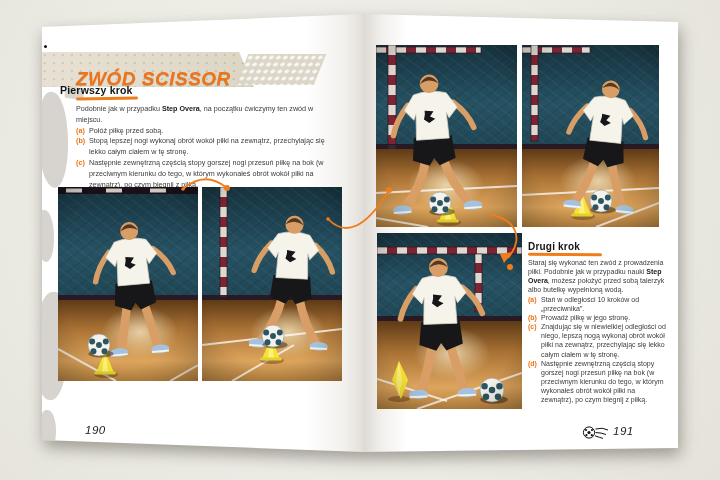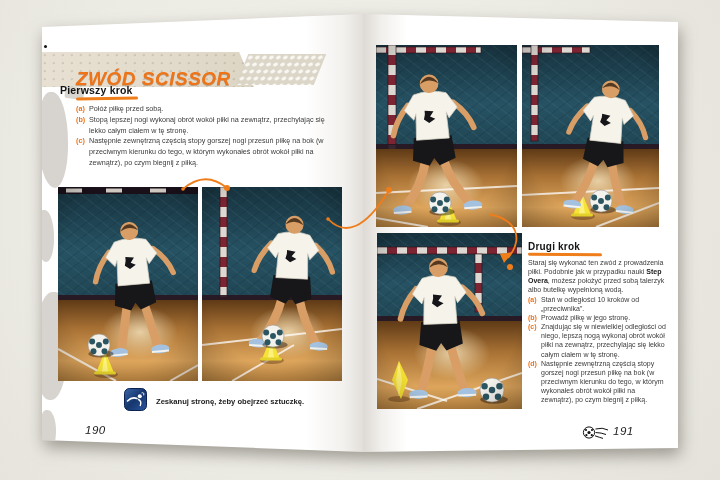--- a/index.html
+++ b/index.html
@@ -84,20 +84,21 @@
           <div class="banner-speck"></div>
         </div>
       <div class="halftone"></div>
       <h1 class="page-title">ZWÓD SCISSOR</h1>
 
       <div class="smudge"></div>
       <div class="krok-head" style="left:18px;top:70px;position:absolute;">Pierwszy krok</div>
       <div class="brush" style="left:34px;top:83px;width:62px;transform:rotate(-1deg);"></div>
 
       <div class="body-text" style="left:34px;top:90px;width:264px;">
+        <div id="intro-left"><span>Podobnie jak w przypadku </span><b>Step Overa</b><span>, na początku ćwiczymy ten zwód w miejscu.</span></div>
         <div id="steps-left">
             <div class="step">
               <span class="step-label">(a)</span>
               <span class="step-text">Połóż piłkę przed sobą.</span>
             </div>
             <div class="step">
               <span class="step-label">(b)</span>
               <span class="step-text">Stopą lepszej nogi wykonaj obrót wokół piłki na zewnątrz, przechylając się lekko całym ciałem w tę stronę.</span>
             </div>
             <div class="step">
@@ -260,37 +261,20 @@
               <circle cx="0" cy="0" r="2.97" fill="#2b5560"></circle>
               <circle cx="-6.82" cy="-3.52" r="2.97" fill="#2b5560"></circle>
               <circle cx="6.82" cy="-3.52" r="2.97" fill="#2b5560"></circle>
               <circle cx="5.5" cy="6.16" r="2.97" fill="#2b5560"></circle>
               <circle cx="-5.5" cy="6.16" r="2.97" fill="#2b5560"></circle>
             </g>
             <rect width="140" height="194" fill="url(#vig1)"></rect>
           </svg>
         </div>
 
-      <div class="scan-row">
-        <span id="scan-icon"><svg width="23" height="23" viewBox="0 0 23 23" xmlns="http://www.w3.org/2000/svg">
-    <defs>
-                <linearGradient id="appbg" x1="0" y1="0" x2="1" y2="1">
-      <stop offset="0" stop-color="#3a67a8"></stop>
-                  <stop offset=".5" stop-color="#16366e"></stop>
-                  <stop offset="1" stop-color="#2b57a0"></stop>
-    </linearGradient>
-              </defs>
-    <rect x=".5" y=".5" width="22" height="22" rx="5" fill="url(#appbg)" stroke="#0c2250" stroke-width="1"></rect>
-    <path d="M3.5,13 Q8,8.5 13,10.5" stroke="#ffffff" stroke-width="1.6" fill="none" stroke-linecap="round"></path>
-    <circle cx="15.8" cy="8.2" r="2" fill="#ffffff"></circle>
-    <path d="M14.5,11.5 q3.4,1.6 1.8,6" stroke="#ffffff" stroke-width="1.4" fill="none" stroke-linecap="round"></path>
-    <path d="M17.5,5 q3,-1.2 2.2,2.4" stroke="#e9eef8" stroke-width="1" fill="none"></path>
-  </svg></span>
-        <span class="scan-note">Zeskanuj stronę, żeby obejrzeć sztuczkę.</span>
-      </div>
 
       <div class="pagenum" style="left:43px;top:410px;">190</div>
     </div>
 
     <div class="page page-right right-col">
       <div class="photo" id="photo-2" style="left:13px;top:31px;width:141px;height:182px;">
           <svg width="141" height="182" viewBox="0 0 141 182" xmlns="http://www.w3.org/2000/svg">
   <defs>
     <linearGradient id="wall2" x1="0" y1="0" x2="0" y2="1">
       <stop offset="0" stop-color="#17333f"></stop>

